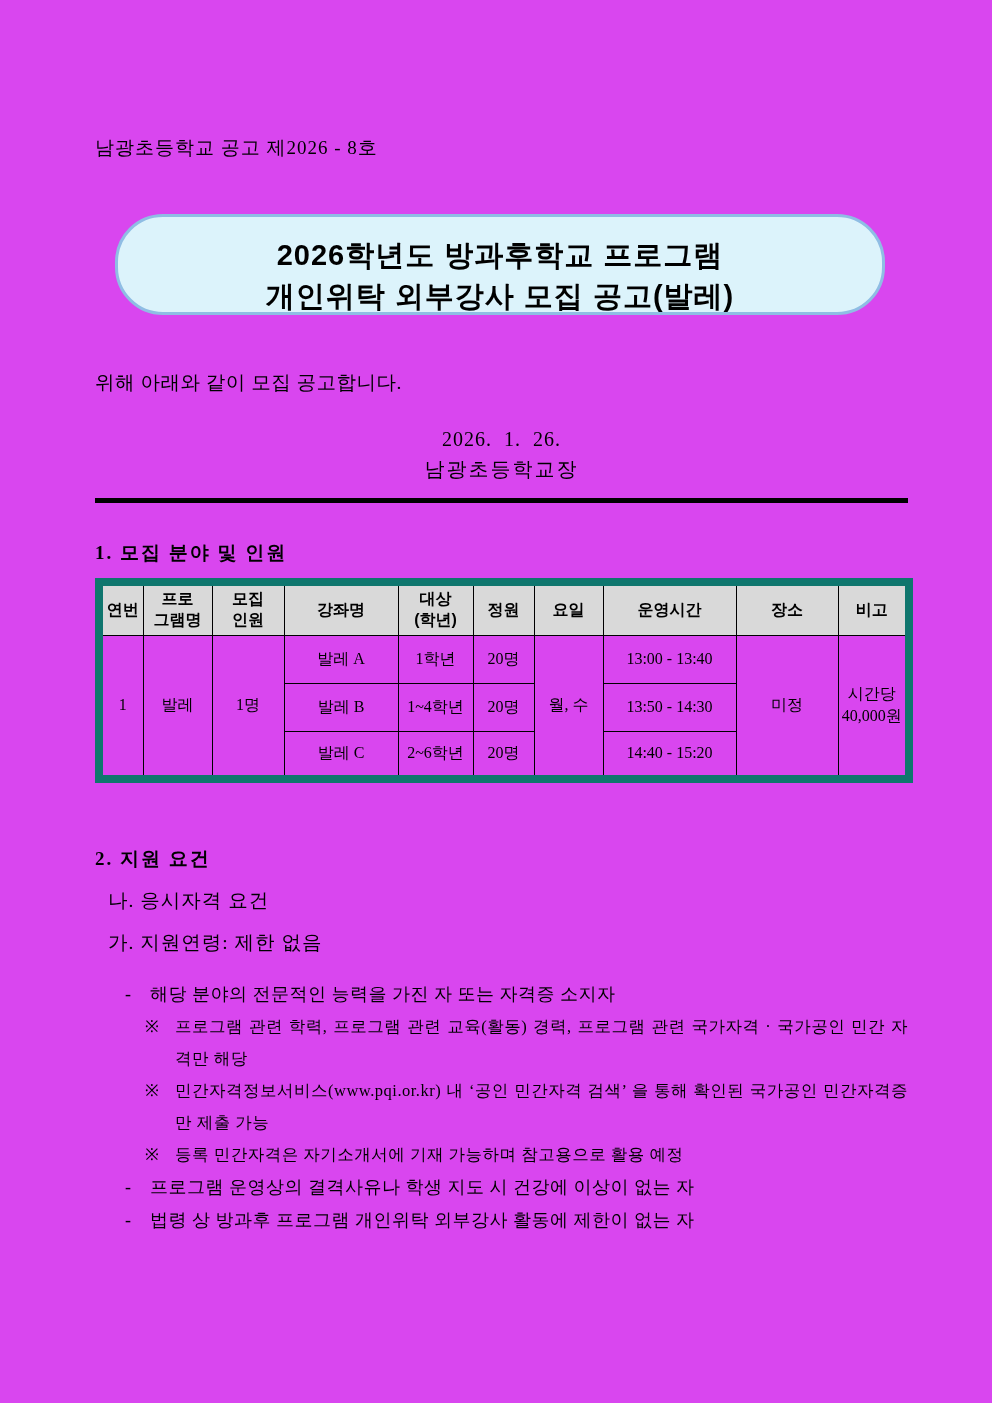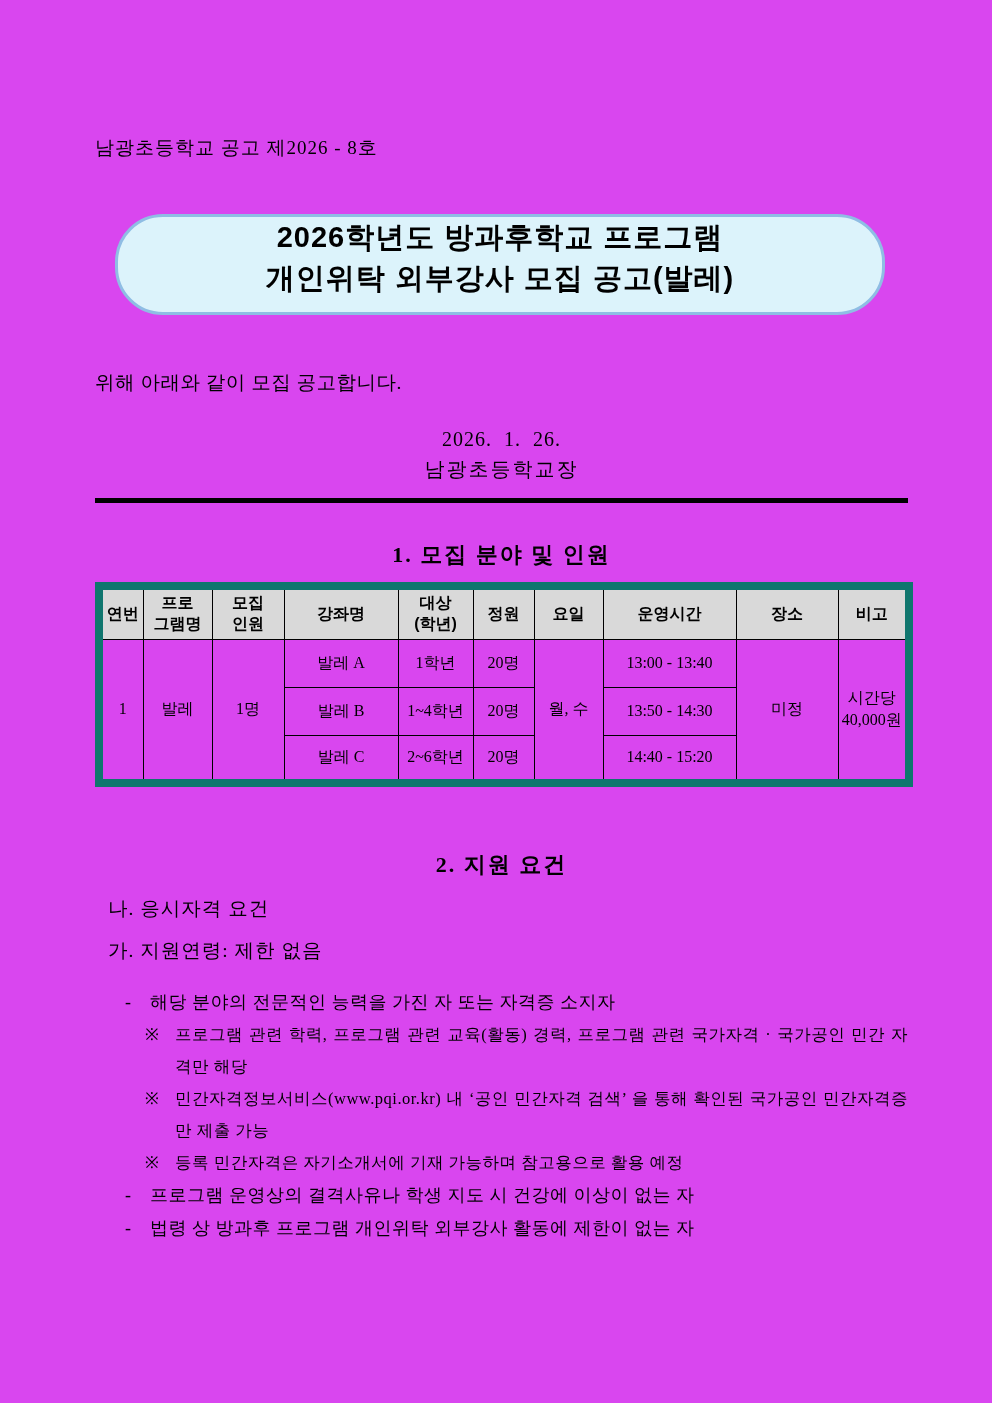--- a/index.html
+++ b/index.html
@@ -29,21 +29,21 @@
     height: 101px;
     margin: 53px 0 0 20px;
     background: var(--box-bg);
     border: 3px solid var(--box-border);
     border-radius: 48px;
     text-align: center;
     font-family: "Liberation Sans", sans-serif;
     font-weight: bold;
     font-size: 29px;
     line-height: 41px;
-    padding-top: 0;
+    padding-top: 18px;
     letter-spacing: 1px;
   }
   .intro {
     margin-top: 48px;
     font-size: 19.5px;
     line-height: 39px;
     letter-spacing: 0.5px;
   }
   .intro-l1 {
     text-indent: 26px;
@@ -64,24 +64,23 @@
     letter-spacing: 2px;
   }
   .divider {
     margin-top: 15px;
     width: 813px;
     height: 5px;
     background: #000;
   }
   .sec-heading {
     margin-top: 37px;
-    font-size: 22px;
+    font-size: 19px;
     font-weight: bold;
     letter-spacing: 2px;
-    text-align: center;
   }
   .sec-heading.s2 { margin-top: 63px; }
   table.recruit {
     margin-top: 12px;
     width: 813px;
     border-collapse: collapse;
     table-layout: fixed;
     border: 8px solid #0f766e;
   }
   table.recruit th, table.recruit td {

